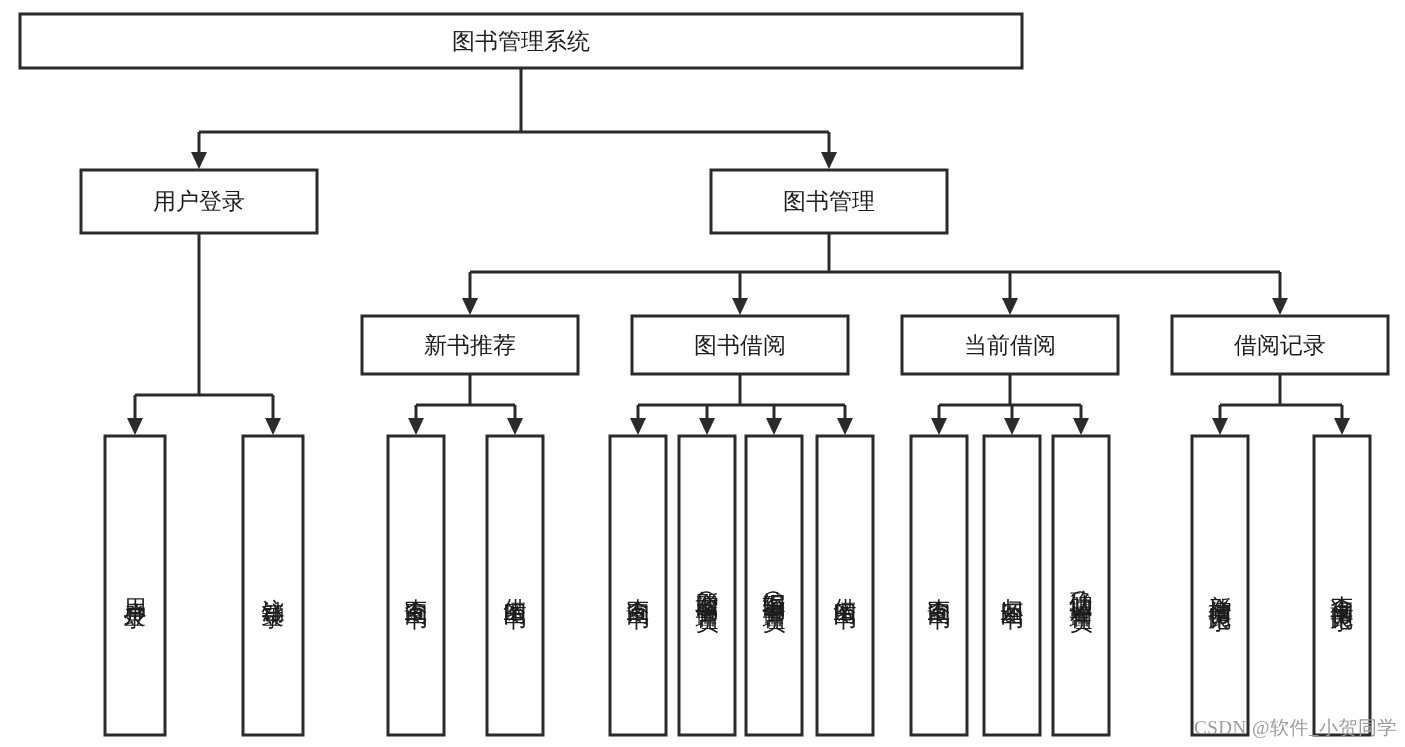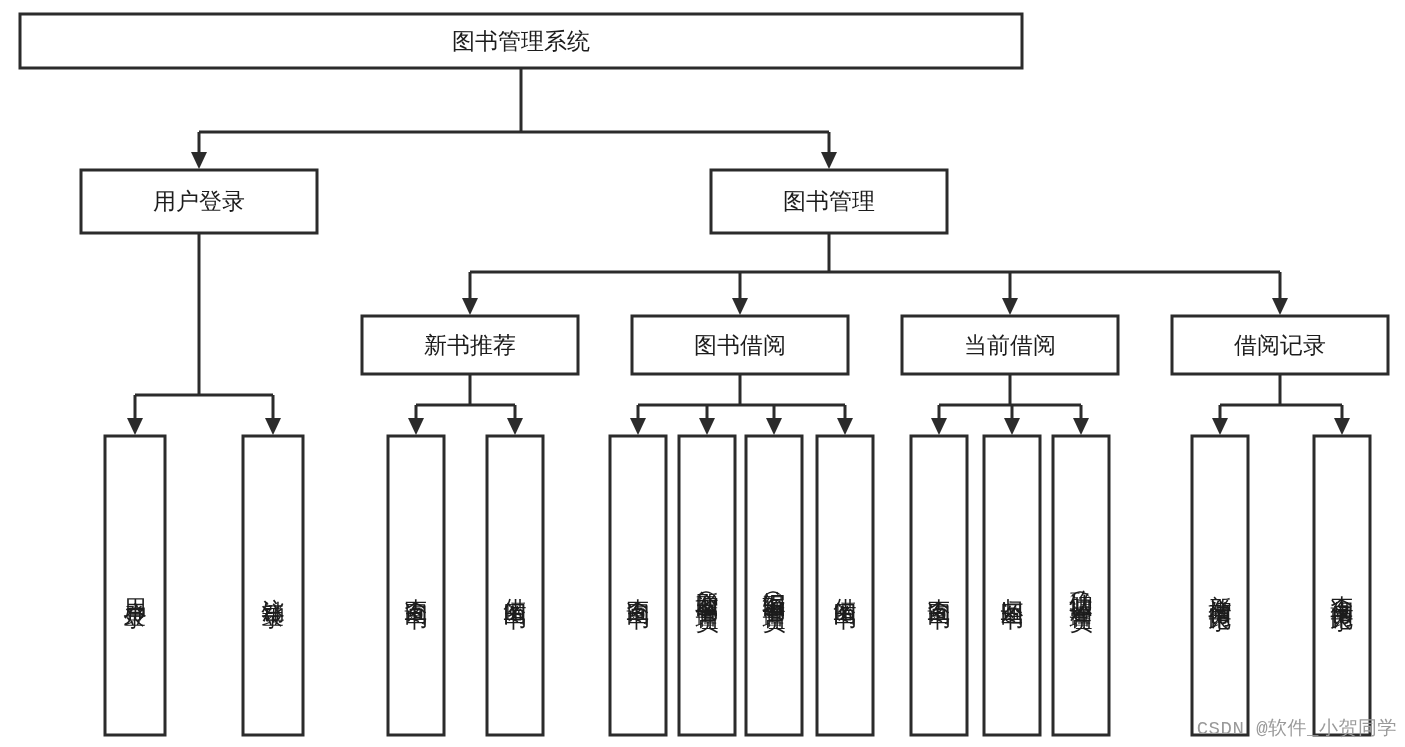--- a/index.html
+++ b/index.html
@@ -61,21 +61,21 @@
     display: flex;
     align-items: center;
     justify-content: center;
     white-space: nowrap;
     pointer-events: none;
   }
   .watermark {
     position: absolute;
     right: 8px;
     bottom: 4px;
-    font-family: Liberation Mono, monospace;
+    font-family: Liberation Serif, serif;
     font-size: 19px;
     color: #9a9a9a;
     white-space: nowrap;
     letter-spacing: 0.5px;
     text-align: center;
   }
 </style>
 </head>
 <body>
 

